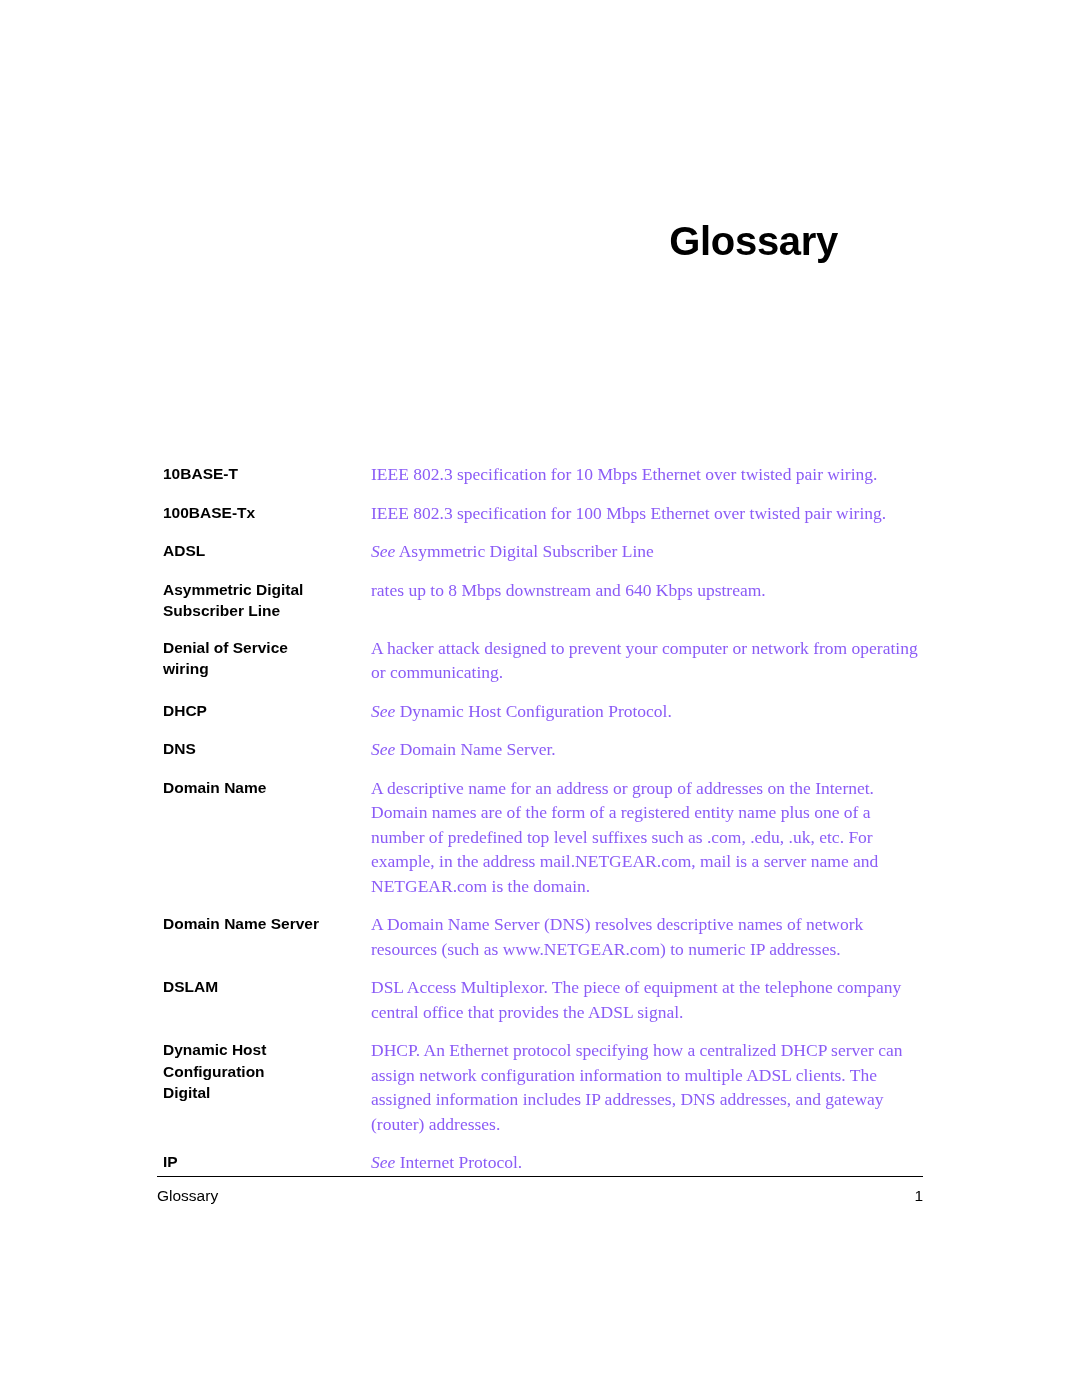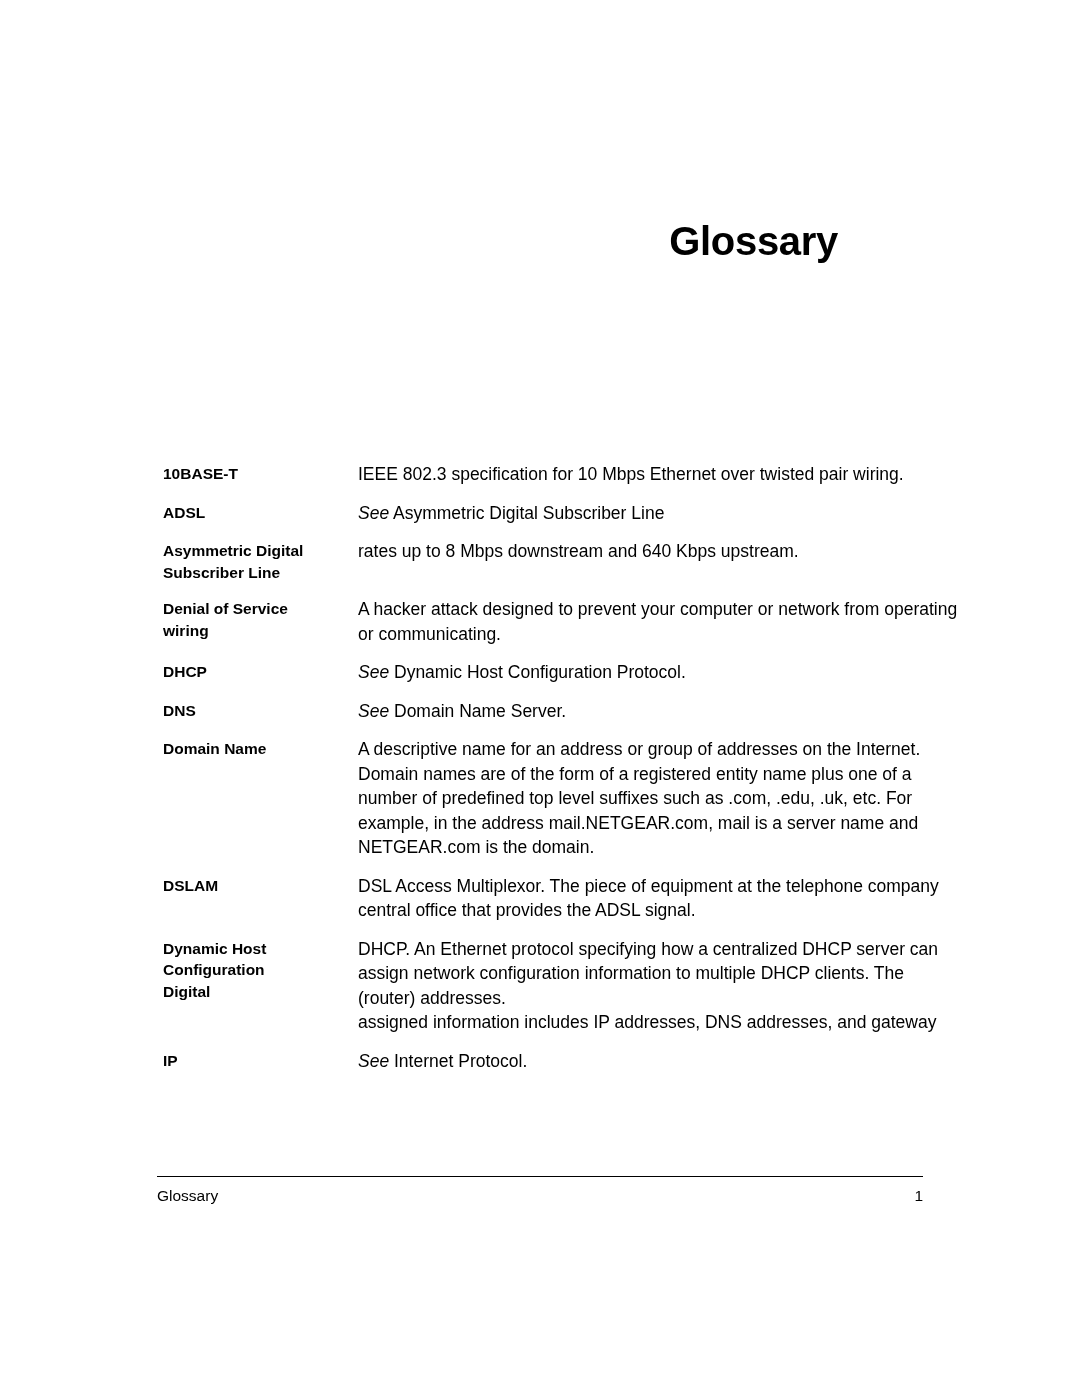--- a/index.html
+++ b/index.html
@@ -65,24 +65,25 @@
     padding-top: 1px;
   }
 
   .entry-term .term-line {
     display: block;
     white-space: nowrap;
   }
 
   .entry-def {
     flex: 1 1 auto;
-    font-family: Liberation Sans, sans-serif;
+    font-family: Liberation Serif, serif;
     font-size: 17.5px;
     line-height: 24.5px;
-    color: #000000;
+    color: #8b5cf6;
+    margin-left: 13px;
   }
 
   .entry-def .def-line {
     display: block;
     white-space: nowrap;
   }
 
   .see {
     font-style: italic;
   }
@@ -125,20 +126,28 @@
       <div class="glossary-entry">
         <div class="entry-term">
           <span class="term-line">10BASE-T</span>
         </div>
         <div class="entry-def">
           <span class="def-line">IEEE 802.3 specification for 10 Mbps Ethernet over twisted pair wiring.</span>
         </div>
       </div>
       <div class="glossary-entry">
         <div class="entry-term">
+          <span class="term-line">100BASE-Tx</span>
+        </div>
+        <div class="entry-def">
+          <span class="def-line">IEEE 802.3 specification for 100 Mbps Ethernet over twisted pair wiring.</span>
+        </div>
+      </div>
+      <div class="glossary-entry">
+        <div class="entry-term">
           <span class="term-line">ADSL</span>
         </div>
         <div class="entry-def">
           <span class="def-line"><span class="see">See</span><span style="white-space: pre;"> Asymmetric Digital Subscriber Line</span></span>
         </div>
       </div>
       <div class="glossary-entry">
         <div class="entry-term">
           <span class="term-line">Asymmetric Digital</span>
           <span class="term-line">Subscriber Line</span>
@@ -180,38 +189,47 @@
         <div class="entry-def">
           <span class="def-line">A descriptive name for an address or group of addresses on the Internet.</span>
           <span class="def-line">Domain names are of the form of a registered entity name plus one of a</span>
           <span class="def-line">number of predefined top level suffixes such as .com, .edu, .uk, etc. For</span>
           <span class="def-line">example, in the address mail.NETGEAR.com, mail is a server name and</span>
           <span class="def-line">NETGEAR.com is the domain.</span>
         </div>
       </div>
       <div class="glossary-entry">
         <div class="entry-term">
+          <span class="term-line">Domain Name Server</span>
+        </div>
+        <div class="entry-def">
+          <span class="def-line">A Domain Name Server (DNS) resolves descriptive names of network</span>
+          <span class="def-line">resources (such as www.NETGEAR.com) to numeric IP addresses.</span>
+        </div>
+      </div>
+      <div class="glossary-entry">
+        <div class="entry-term">
           <span class="term-line">DSLAM</span>
         </div>
         <div class="entry-def">
           <span class="def-line">DSL Access Multiplexor. The piece of equipment at the telephone company</span>
           <span class="def-line">central office that provides the ADSL signal.</span>
         </div>
       </div>
       <div class="glossary-entry">
         <div class="entry-term">
           <span class="term-line">Dynamic Host</span>
           <span class="term-line">Configuration</span>
           <span class="term-line">Digital</span>
         </div>
         <div class="entry-def">
           <span class="def-line">DHCP. An Ethernet protocol specifying how a centralized DHCP server can</span>
-          <span class="def-line">assign network configuration information to multiple DHCP clients. The</span>
+          <span class="def-line">assign network configuration information to multiple ADSL clients. The</span>
+          <span class="def-line">assigned information includes IP addresses, DNS addresses, and gateway</span>
           <span class="def-line">(router) addresses.</span>
-          <span class="def-line">assigned information includes IP addresses, DNS addresses, and gateway</span>
         </div>
       </div>
       <div class="glossary-entry">
         <div class="entry-term">
           <span class="term-line">IP</span>
         </div>
         <div class="entry-def">
           <span class="def-line"><span class="see">See</span><span style="white-space: pre;"> Internet Protocol.</span></span>
         </div>
       </div>

